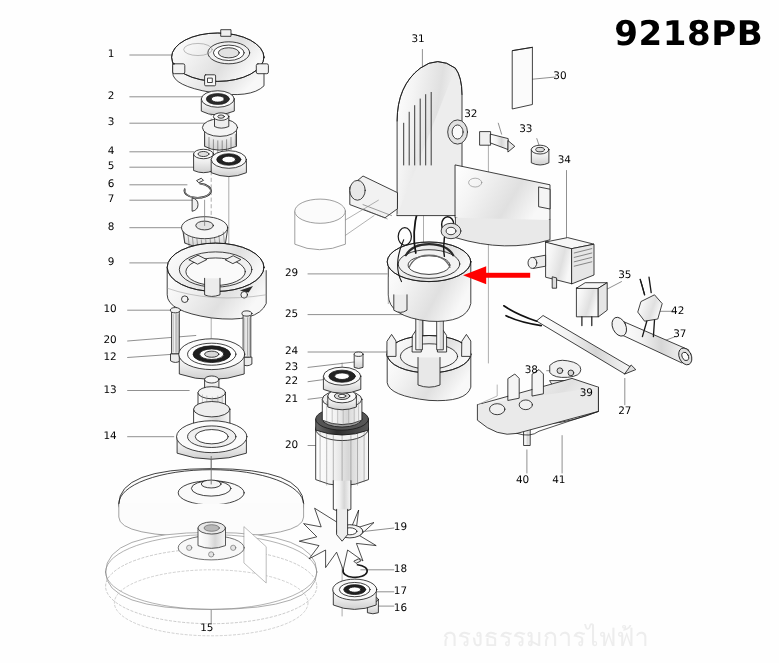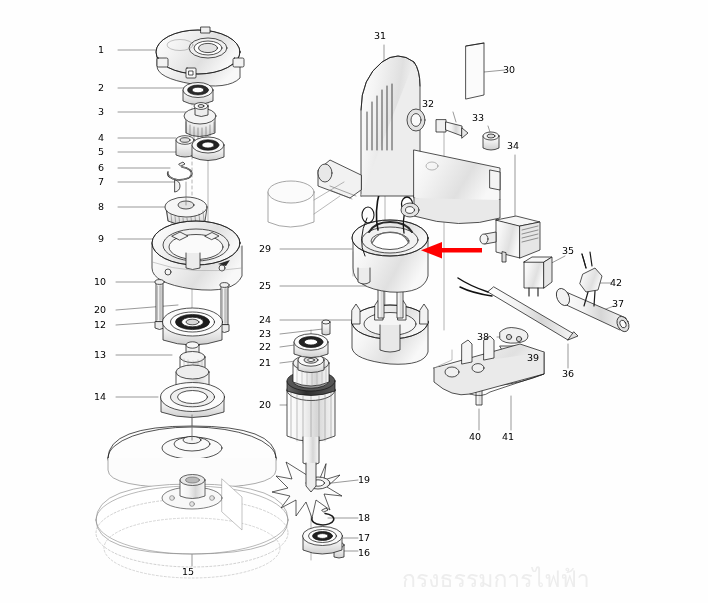--- a/index.html
+++ b/index.html
@@ -528,20 +528,21 @@
       </g>
 
       <g stroke="none">
         <rect x="440" y="248" width="42" height="4.5" fill="#ff0000"></rect>
         <path d="M421 250.2 L442 242 L442 258.5 z" fill="#ff0000"></path>
       </g>
 
     </g>
   </svg>
 
+  <div class="model-title">9218PB</div>
 
   <div class="watermark">กรงธรรมการไฟฟ้า</div>
 
   <div id="callout-layer">
       <div class="callout" style="left: 98px; top: 45px;">1</div>
       <div class="callout" style="left: 98px; top: 83px;">2</div>
       <div class="callout" style="left: 98px; top: 107px;">3</div>
       <div class="callout" style="left: 98px; top: 133px;">4</div>
       <div class="callout" style="left: 98px; top: 147px;">5</div>
       <div class="callout" style="left: 98px; top: 163px;">6</div>
@@ -564,21 +565,21 @@
       <div class="callout" style="left: 259px; top: 329px;">23</div>
       <div class="callout" style="left: 259px; top: 315px;">24</div>
       <div class="callout" style="left: 259px; top: 281px;">25</div>
       <div class="callout" style="left: 259px; top: 244px;">29</div>
       <div class="callout" style="left: 503px; top: 65px;">30</div>
       <div class="callout" style="left: 374px; top: 31px;">31</div>
       <div class="callout" style="left: 422px; top: 99px;">32</div>
       <div class="callout" style="left: 472px; top: 113px;">33</div>
       <div class="callout" style="left: 507px; top: 141px;">34</div>
       <div class="callout" style="left: 562px; top: 246px;">35</div>
-      <div class="callout" style="left: 562px; top: 369px;">36</div>
+      <div class="callout" style="left: 562px; top: 369px;">27</div>
       <div class="callout" style="left: 612px; top: 299px;">37</div>
       <div class="callout" style="left: 477px; top: 332px;">38</div>
       <div class="callout" style="left: 527px; top: 353px;">39</div>
       <div class="callout" style="left: 469px; top: 432px;">40</div>
       <div class="callout" style="left: 502px; top: 432px; text-align: right;">41</div>
       <div class="callout" style="left: 610px; top: 278px;">42</div>
     </div>
 
 </div>
 

